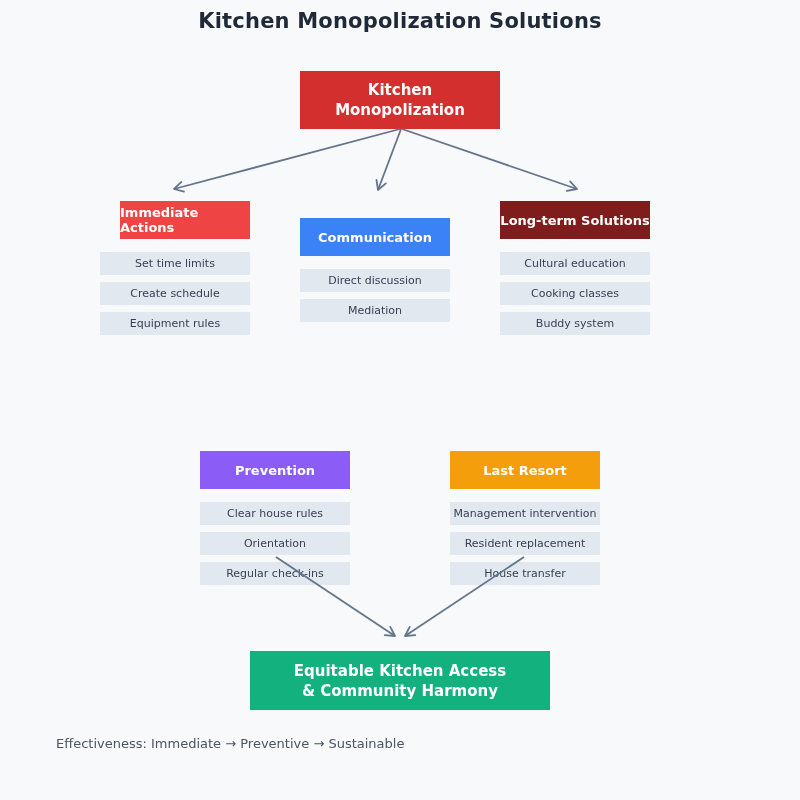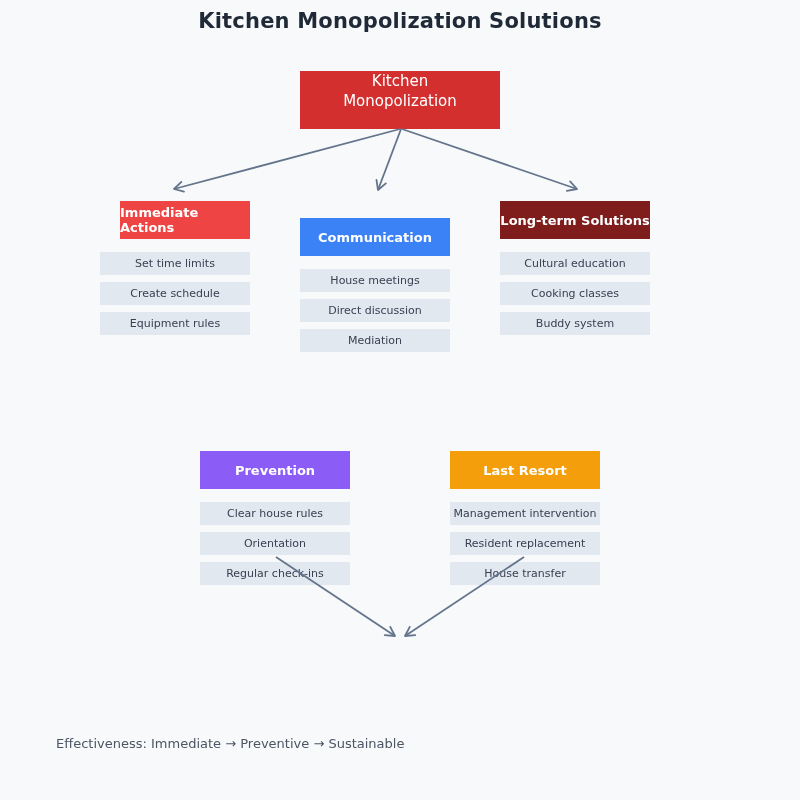--- a/index.html
+++ b/index.html
@@ -25,24 +25,24 @@
     font-size: 21px;
     font-weight: bold;
     color: var(--title-text, #1f2937);
     letter-spacing: 0.2px;
   }
   .node {
     position: absolute;
     display: flex;
     flex-direction: column;
     align-items: center;
-    justify-content: flex-start;
+    justify-content: center;
     text-align: center;
     color: #ffffff;
-    font-weight: normal;
+    font-weight: bold;
     font-size: 15px;
     line-height: 20px;
   }
   .root-node {
     left: 300px;
     top: 71px;
     width: 200px;
     height: 58px;
     background: var(--root-node, #d32f2f);
   }
@@ -123,21 +123,20 @@
 
   <div class="col col-1">
     <div class="hdr" style="background-color: #ef4444; margin-left: 20px;">Immediate Actions</div>
     <div class="item">Set time limits</div>
     <div class="item">Create schedule</div>
     <div class="item">Equipment rules</div>
   </div>
 
   <div class="col col-2">
     <div class="hdr" style="background-color: rgb(59, 130, 246);">Communication</div>
-    <div class="item">House meetings</div>
     <div class="item">Direct discussion</div>
     <div class="item">Mediation</div>
   </div>
 
   <div class="col col-3">
     <div class="hdr" style="background-color: #7f1d1d;">Long-term Solutions</div>
     <div class="item">Cultural education</div>
     <div class="item">Cooking classes</div>
     <div class="item">Buddy system</div>
   </div>
@@ -162,16 +161,20 @@
         <path class="marker-head" d="M -9 -5 L 0 0 L -9 5"></path>
       </marker>
     </defs>
     <line x1="400" y1="129" x2="174" y2="189" marker-end="url(#arrowhead)"></line>
     <line x1="401" y1="129" x2="378" y2="190" marker-end="url(#arrowhead)"></line>
     <line x1="402" y1="129" x2="577" y2="189" marker-end="url(#arrowhead)"></line>
     <line x1="276" y1="557" x2="395" y2="636" marker-end="url(#arrowhead)"></line>
     <line x1="524" y1="557" x2="405" y2="636" marker-end="url(#arrowhead)"></line>
   </svg>
 
+  <div class="node outcome-node">
+    <span>Equitable Kitchen Access</span>
+    <span>&amp; Community Harmony</span>
+  </div>
 
   <div class="footer">Effectiveness: Immediate → Preventive → Sustainable</div>
 
 </div>
 
 </body></html>

